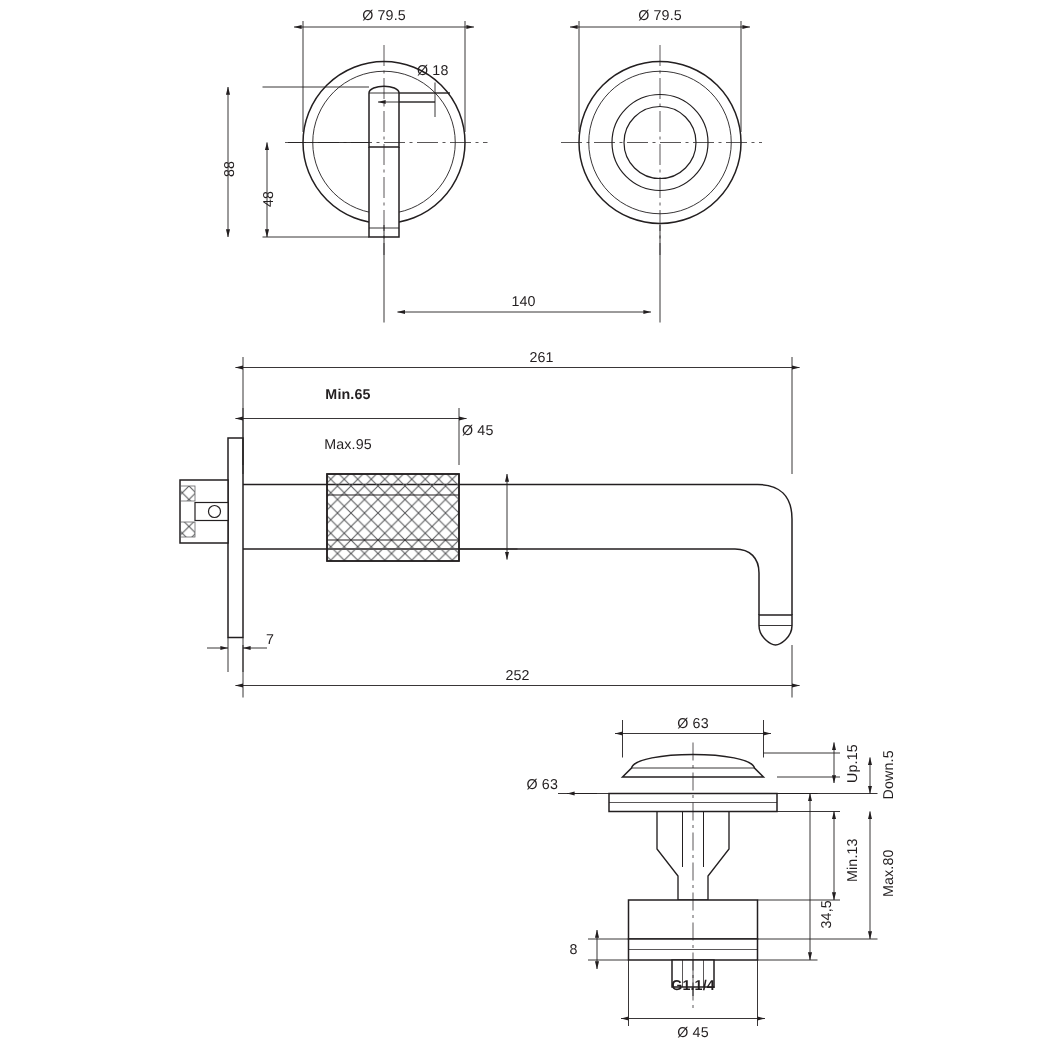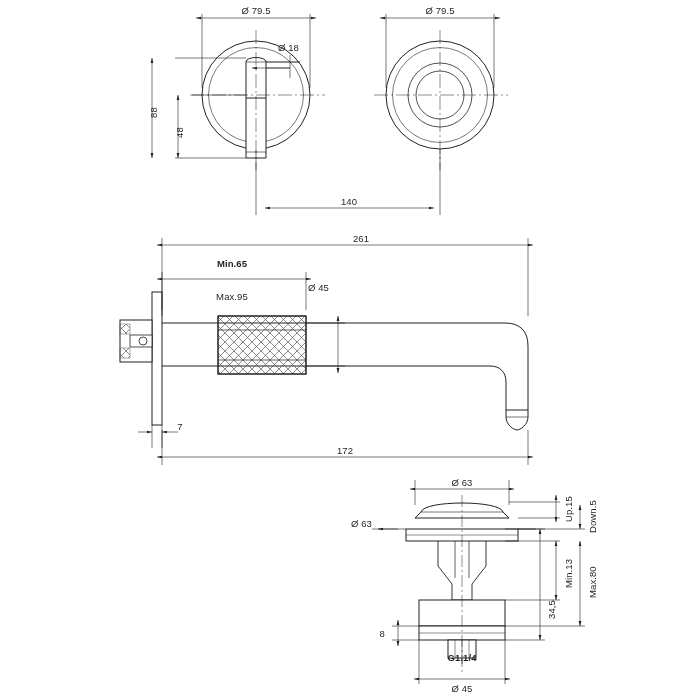--- a/index.html
+++ b/index.html
@@ -229,21 +229,21 @@
   <div class="dim-label" style="left:278px; top:42px;">Ø 18</div>
   <div class="dim-label vert" style="left:148px; top:118px;">88</div>
   <div class="dim-label vert" style="left:174px; top:138px;">48</div>
   <div class="dim-label center" style="left:349px; top:196px;">140</div>
 
   <div class="dim-label center" style="left:345px; top:233px;margin-left:16px;">261</div>
   <div class="dim-label center" style="left:232px; top:258px;font-weight:bold;">Min.65</div>
   <div class="dim-label center" style="left:232px; top:269px;margin-top:22px;">Max.95</div>
   <div class="dim-label" style="left:308px; top:282px;">Ø 45</div>
   <div class="dim-label center" style="left:180px; top:421px;">7</div>
-  <div class="dim-label center" style="left:345px; top:445px;">172</div>
+  <div class="dim-label center" style="left:345px; top:445px;">252</div>
 
   <div class="dim-label center" style="left:462px; top:477px;">Ø 63</div>
   <div class="dim-label" style="left:372px; top:518px; transform:translateX(-100%);">Ø 63</div>
   <div class="dim-label vert" style="left:563px; top:522px;">Up.15</div>
   <div class="dim-label vert" style="left:587px; top:533px;">Down.5</div>
   <div class="dim-label vert" style="left:563px; top:588px;">Min.13</div>
   <div class="dim-label vert" style="left:587px; top:598px;">Max.80</div>
   <div class="dim-label vert" style="left:546px; top:619px;">34,5</div>
   <div class="dim-label" style="left:385px; top:628px; transform:translateX(-100%);">8</div>
   <div class="dim-label center" style="left:462px; top:652px;font-weight:bold;">G1.1/4</div>

